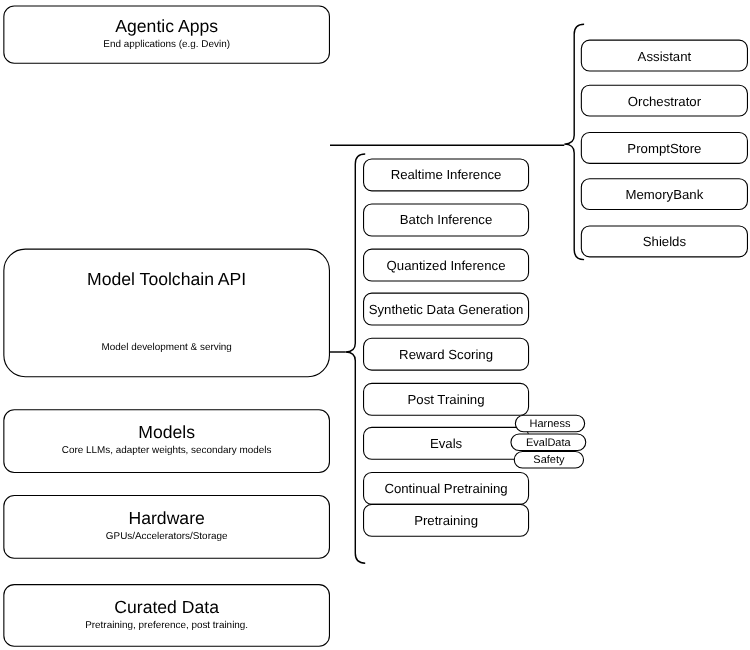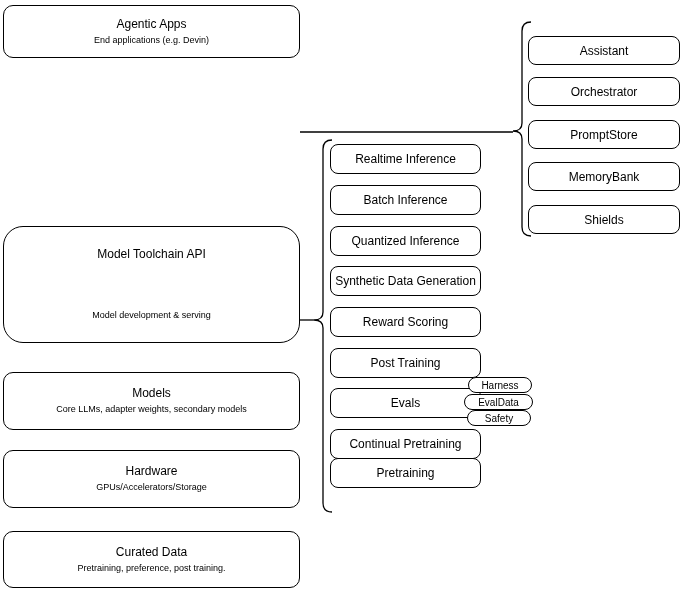--- a/index.html
+++ b/index.html
@@ -28,21 +28,21 @@
     justify-content:center;
     z-index:2;
     text-align:center;
   }
   .box-lg{
     left:3px;width:297px;
     flex-direction:column;
     border-radius:10px;
   }
   .box-lg.xl{border-radius:20px;}
-  .box-lg .title{font-size:12px;line-height:15px;}
+  .box-lg .title{font-size:16px;line-height:15px;}
   .box-lg .subtitle{font-size:9px;line-height:13px;margin-top:2px;}
   .box-sm{
     height:30px;
     border-radius:8px;
     font-size:12px;
   }
   .box-sm.mid{left:330px;width:151px;}
   .box-sm.right{left:528px;width:152px;height:29px;}
   .pill{
     position:absolute;

